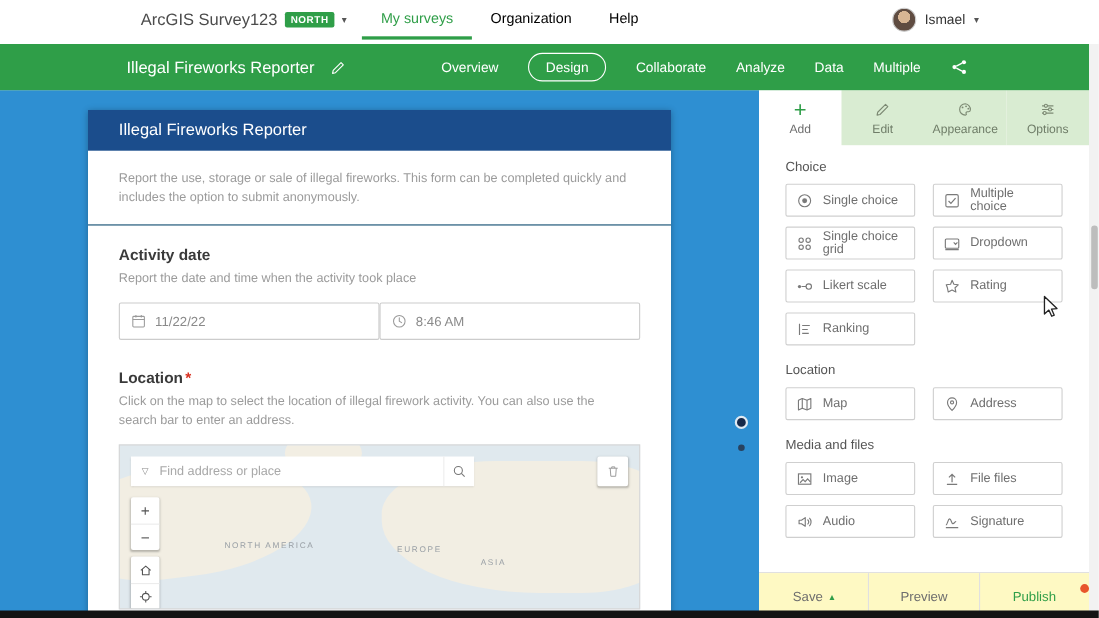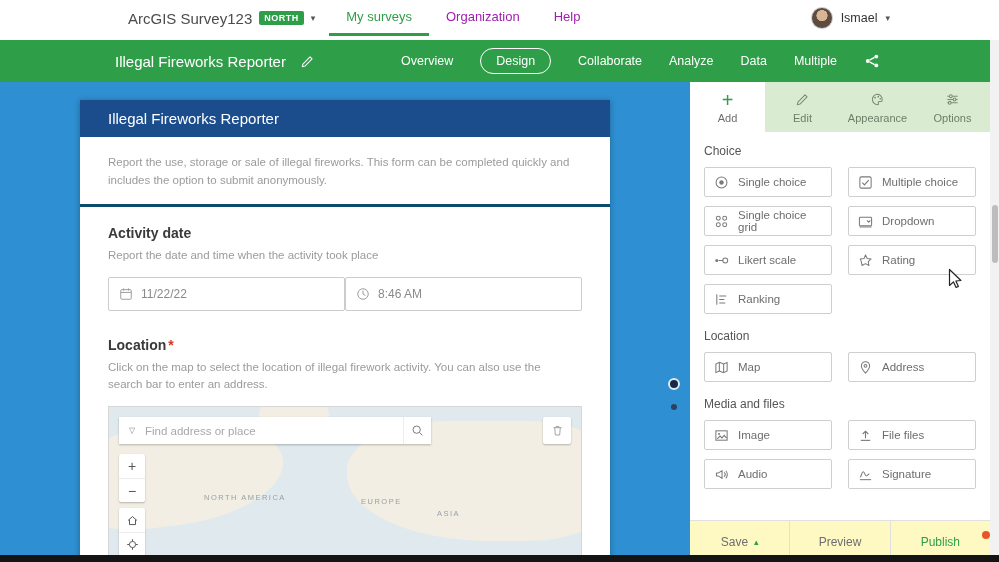--- a/index.html
+++ b/index.html
@@ -13,38 +13,38 @@
   *{margin:0;padding:0;box-sizing:border-box;font-family:"Liberation Sans",sans-serif}
   body{width:999px;height:562px;overflow:hidden;background:#fff}
   .screen{position:relative;width:999px;height:562px;background:#fff;overflow:hidden}
 
   
   .topbar{position:absolute;top:0;left:3px;width:100%;height:36px;background:#fff;display:flex;align-items:stretch;padding-left:125px;z-index:5}
   .brand{display:flex;align-items:center;gap:7px;color:#4c4c4c;font-size:15px}
   .beta{background:var(--brand-green);color:#fff;font-size:9px;font-weight:bold;padding:2px 5px;border-radius:2px;letter-spacing:.5px}
   .caret{font-size:9px;color:#555;line-height:1}
   .topnav{display:flex;margin-left:14px}
-  .topnav .tlink{display:flex;align-items:center;padding:0 17px;font-size:13px;color:#a21caf;border-bottom:3px solid transparent;cursor:pointer}
+  .topnav .tlink{display:flex;align-items:center;padding:0 17px;font-size:13px;color:#000000;border-bottom:3px solid transparent;cursor:pointer}
   .topnav .tlink.active{color:var(--brand-green);border-bottom-color:var(--brand-green)}
   .userbox{margin-left:auto;display:flex;align-items:center;gap:8px;padding-right:112px;cursor:pointer}
   .avatar{width:22px;height:22px;border-radius:50%;background:radial-gradient(circle at 50% 38%, #d8b694 34%, #5f4c41 36%);border:1px solid #c9c9c9}
   .user-name{font-size:12.5px;color:#333}
 
   
   .greenbar{position:absolute;top:40px;left:0;width:990px;height:42px;background:var(--brand-green);display:flex;align-items:center;color:#fff;padding:0 110px 0 115px;z-index:5}
   .survey-title{display:flex;align-items:center;gap:14px;font-size:15px}
   .gnav{margin-left:auto;display:flex;align-items:center;gap:27px;font-size:12.5px}
   .gnav .glink{cursor:pointer;white-space:nowrap}
   .gnav .pill{border:1px solid #fff;border-radius:14px;padding:5px 15px}
 
   
   .canvas{position:absolute;top:82px;left:0;width:690px;height:480px;background:var(--canvas-blue)}
   .form-card{position:absolute;left:80px;top:18px;width:530px;height:462px;background:#fff;box-shadow:0 1px 6px rgba(0,0,0,.3);overflow:hidden}
   .form-header{height:37px;background:var(--form-blue);color:#fff;display:flex;align-items:center;padding:0 28px;font-size:15px}
-  .form-desc{padding:16px 28px 14px;color:#9b9b9b;font-size:11.5px;line-height:1.6;border-bottom:3px solid #0c4a6e}
+  .form-desc{padding:16px 28px 14px;color:#9b9b9b;font-size:11.5px;line-height:1.6;border-bottom:1px solid #0c4a6e}
   .question{position:relative;padding:18px 28px 0}
   .question.q2{padding-top:26px}
   .q-title{font-size:14px;font-weight:bold;color:#3a3a3a}
   .req{color:var(--required-red);margin-left:2px;font-weight:bold}
   .q-sub{margin-top:6px;font-size:11.5px;color:#9b9b9b;line-height:1.55;max-width:460px}
   .inputs{display:flex;margin-top:12px}
   .input-box{flex:1;height:34px;border:1px solid #ccc;border-radius:2px;display:flex;align-items:center;gap:8px;padding:0 10px;background:#fff}
   .input-box svg{flex:0 0 auto;color:#9a9a9a}
   .input-box input{border:none;outline:none;width:100%;font-size:12px;color:#8a8a8a;background:transparent}
 
@@ -71,21 +71,21 @@
   .map-nav .nbtn{width:26px;height:24px;display:flex;align-items:center;justify-content:center;color:#555;cursor:pointer}
   .map-nav .nbtn + .nbtn{border-top:1px solid #ececec}
 
   
   .panel{position:absolute;left:690px;top:82px;width:300px;height:480px;background:#fff;display:flex;flex-direction:column;z-index:4}
   .tabs{display:flex;height:50px;flex:0 0 auto}
   .tab{flex:1;display:flex;flex-direction:column;align-items:center;justify-content:center;gap:3px;background:var(--tab-green);color:#6f7d68;font-size:11px;cursor:pointer}
   .tab .ticon{height:18px;display:flex;align-items:center;justify-content:center;color:#7d8a74}
   .tab.active{background:#fff;color:#6e6e6e}
   .tab.active .ticon{color:var(--brand-green);font-size:20px;font-weight:400;line-height:14px}
-  .panel-body{flex:1;padding:6px 14px 0;overflow:hidden}
+  .panel-body{flex:1;padding:6px 24px 0;overflow:hidden}
   .sec-title{font-size:12px;color:#555;margin:6px 0 9px}
   .btn-grid{display:grid;grid-template-columns:1fr 1fr;gap:9px 16px;margin-bottom:15px}
   .pbtn{height:30px;border:1px solid #cfcfcf;border-radius:2px;background:#fff;display:flex;align-items:center;gap:9px;padding:0 9px;font-size:11.5px;color:#6e6e6e;cursor:pointer;text-align:left}
   .pbtn svg{color:#7a7a7a;flex:0 0 auto}
   .panel-footer{flex:0 0 auto;height:42px;border-top:1px solid #e0e0e0;display:flex}
   .pf-btn{flex:1;display:flex;align-items:center;justify-content:center;gap:6px;font-size:12px;color:#6e6e6e;cursor:pointer;background:#fef9c3;border:none}
   .pf-btn + .pf-btn{border-left:1px solid #e0e0e0}
   .pf-publish{color:var(--brand-green)}
   .save-caret{color:var(--brand-green);font-size:9px}
 

